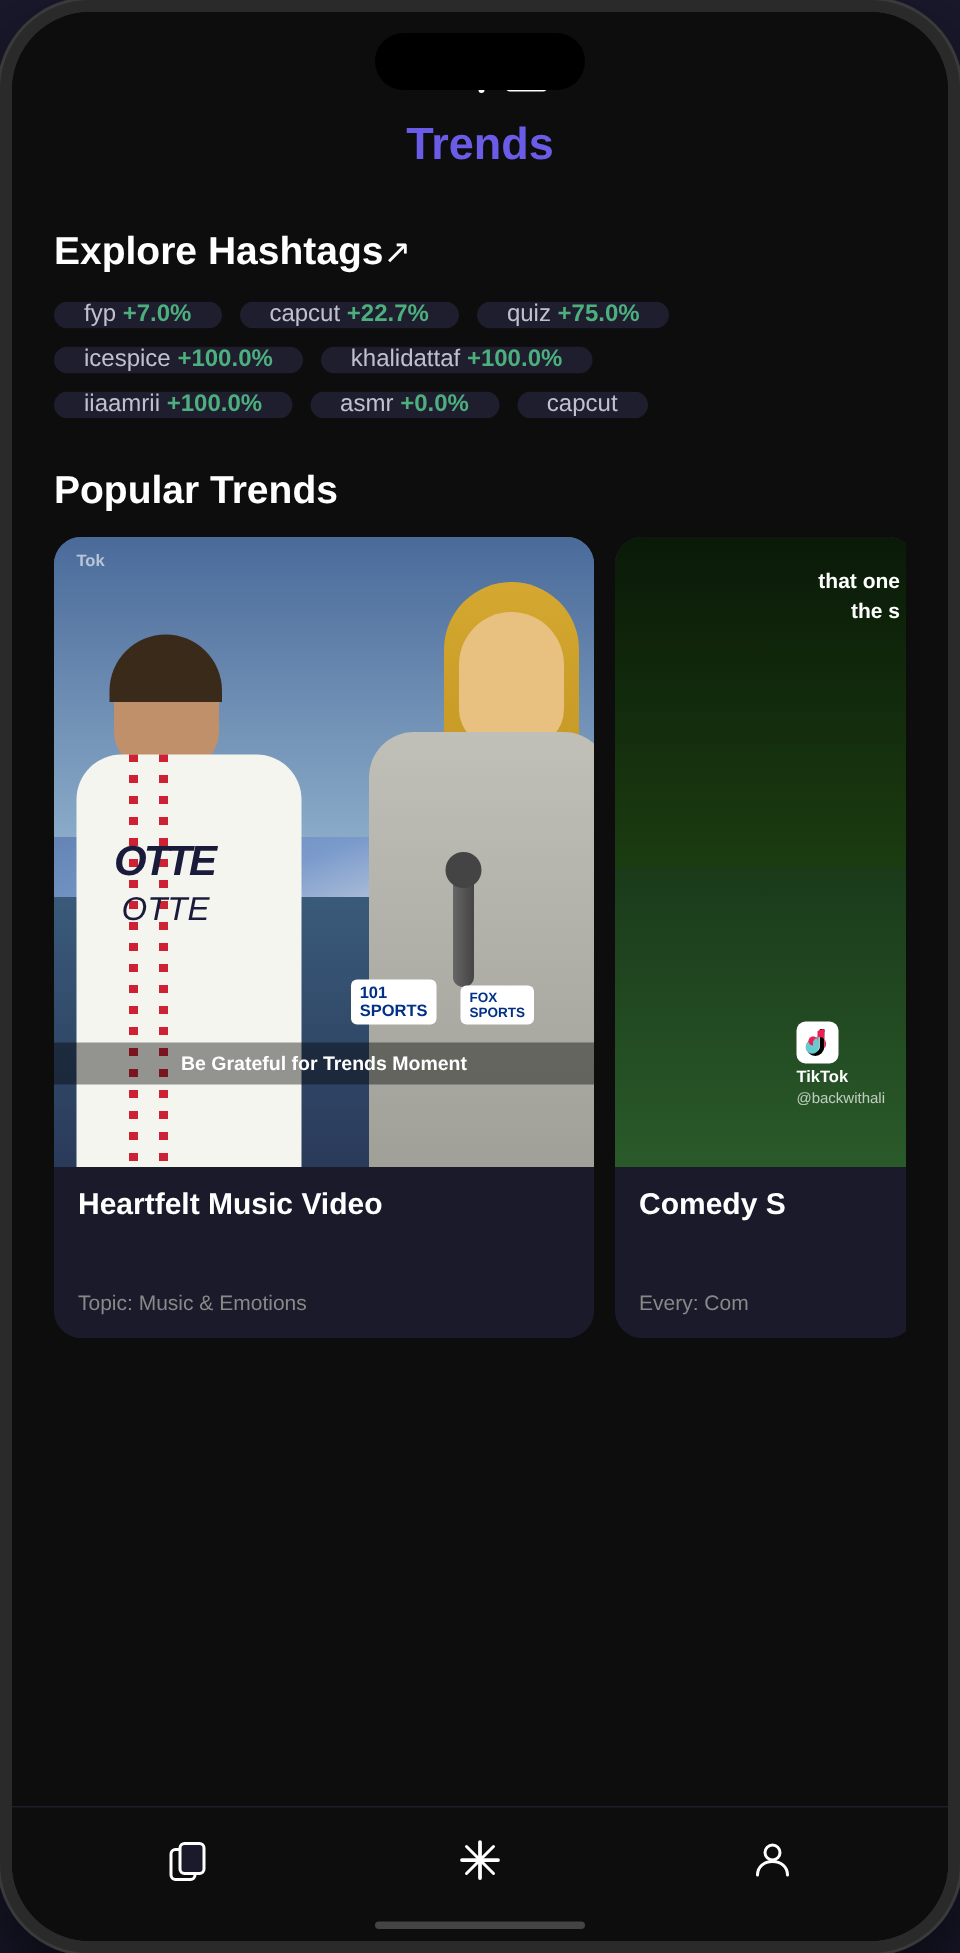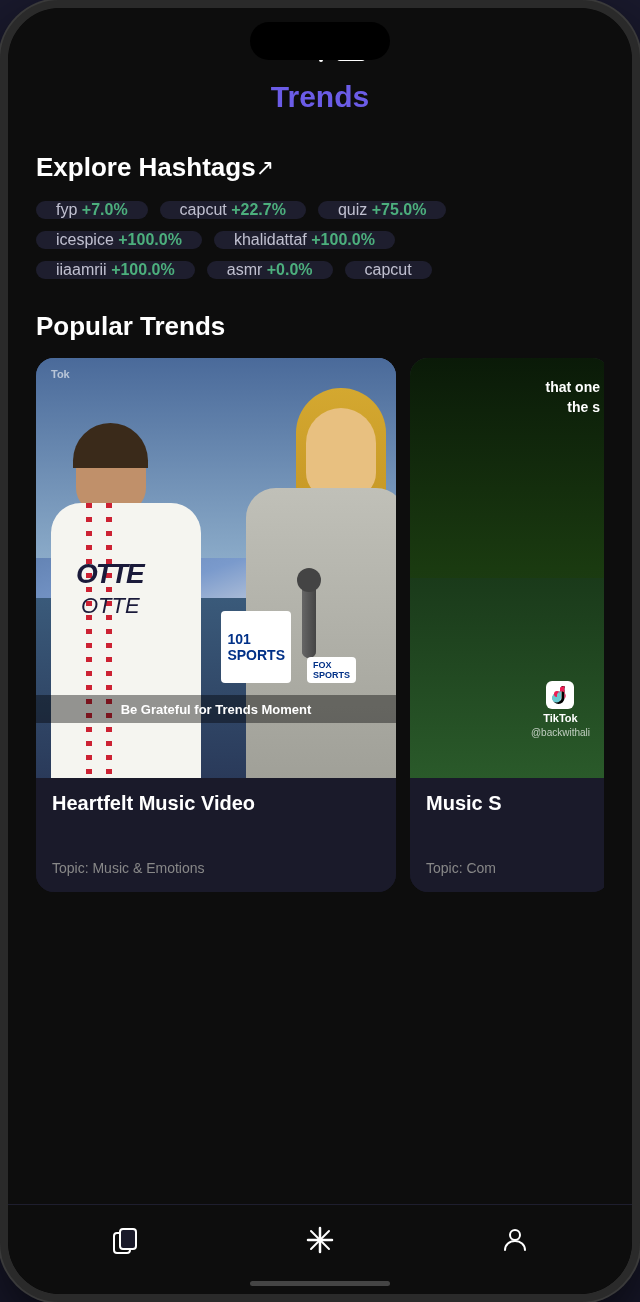--- a/index.html
+++ b/index.html
@@ -241,21 +241,21 @@
       text-align: right;
       line-height: 1.4;
     }
 
     .tiktok-watermark {
       position: absolute;
       bottom: 40px;
       right: 20px;
       display: flex;
       flex-direction: column;
-      align-items: center;
+      align-items: flex-start;
       gap: 3px;
     }
 
     .tiktok-logo-icon {
       width: 28px;
       height: 28px;
       background: #fff;
       border-radius: 6px;
       display: flex;
       align-items: center;
@@ -451,21 +451,21 @@
                 <div style="position:absolute;top:10px;right:20px;width:70px;height:90px;background:#e8c080;border-radius:35px 35px 25px 25px;"></div>
 
                 <div style="position:absolute;top:90px;right:-10px;width:160px;height:290px;background:linear-gradient(180deg,#c0c0b8,#a0a098);border-radius:30px 30px 0 0;"></div>
 
                 <div style="position:absolute;top:180px;right:80px;width:14px;height:80px;background:#555;border-radius:7px;">
                   <div style="position:absolute;top:-10px;left:-5px;width:24px;height:24px;background:#444;border-radius:50%;"></div>
                   <div style="width:100%;height:100%;border-radius:inherit;background:linear-gradient(90deg,#666,#444);"></div>
                 </div>
 
                 <div style="position:absolute;bottom:95px;right:40px;background:#fff;border-radius:4px;padding:3px 6px;font-size:9px;font-weight:900;color:#003087;">FOX<br>SPORTS</div>
-                <div style="position:absolute;bottom:95px;right:105px;background:#fff;border-radius:4px;padding:20px 6px;font-size:14px;font-weight:900;color:#003087;">101<br>SPORTS</div>
+                <div style="position:absolute;bottom:95px;right:105px;background:#fff;border-radius:4px;padding:3px 6px;font-size:11px;font-weight:900;color:#003087;">101<br>SPORTS</div>
               </div>
 
               <div style="position:absolute;bottom:55px;left:0;right:0;text-align:center;background:rgba(0,0,0,0.4);padding:5px;">
                 <span style="color:#fff;font-size:13px;font-weight:600;">Be Grateful for Trends Moment</span>
               </div>
 
               <div style="position:absolute;top:10px;left:15px;color:rgba(255,255,255,0.6);font-size:11px;font-weight:700;">Tok</div>
             </div>
           </div>
           <div class="trend-info">
@@ -494,22 +494,22 @@
                     <path d="M14 1.5v2A6 6 0 0110 5v7a4.5 4.5 0 11-4.5-4.5V5A7.5 7.5 0 0014 1.5z" fill="#69C9D0"></path>
                     <path d="M13.5 0A7.5 7.5 0 009 1.5V8a3 3 0 10-3 3V8.5A4.5 4.5 0 1113.5 13V0z" fill="#EE1D52"></path>
                   </svg>
                 </div>
                 <div class="tiktok-label">TikTok</div>
                 <div class="tiktok-handle">@backwithali</div>
               </div>
             </div>
           </div>
           <div class="trend-info">
-            <div class="trend-name">Music S</div>
-            <div class="trend-topic">Topic: Com</div>
+            <div class="trend-name">Comedy S</div>
+            <div class="trend-topic">Every: Com</div>
           </div>
         </div>
       </div>
     </div>
 
     <div class="bottom-nav">
       <div class="nav-item">
         <div class="nav-icon">
           <svg width="28" height="28" viewBox="0 0 28 28" fill="white">
             <rect x="3" y="7" width="16" height="20" rx="3" fill="none" stroke="white" stroke-width="2"></rect>

